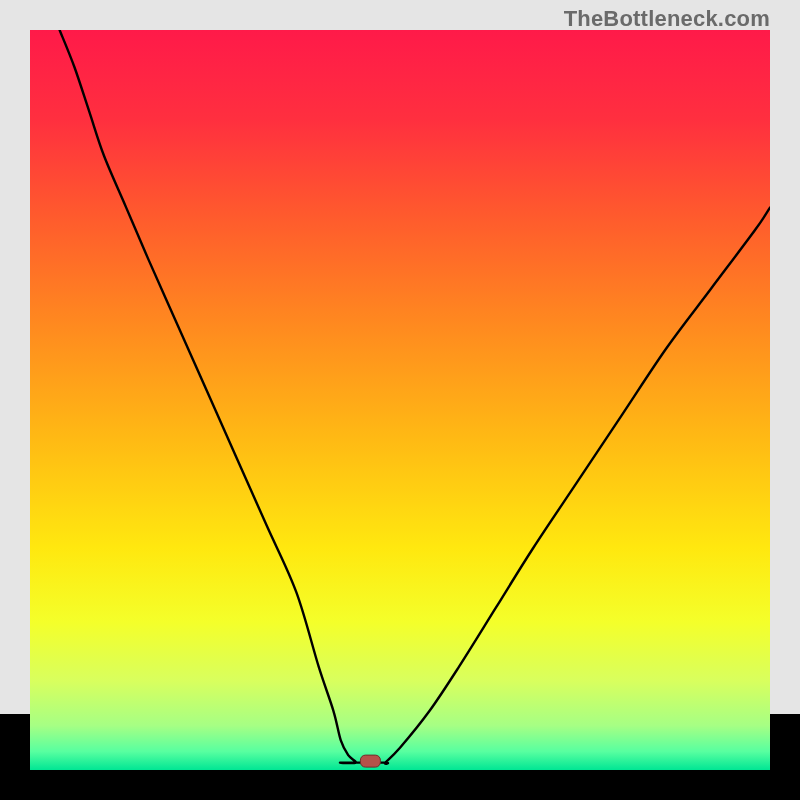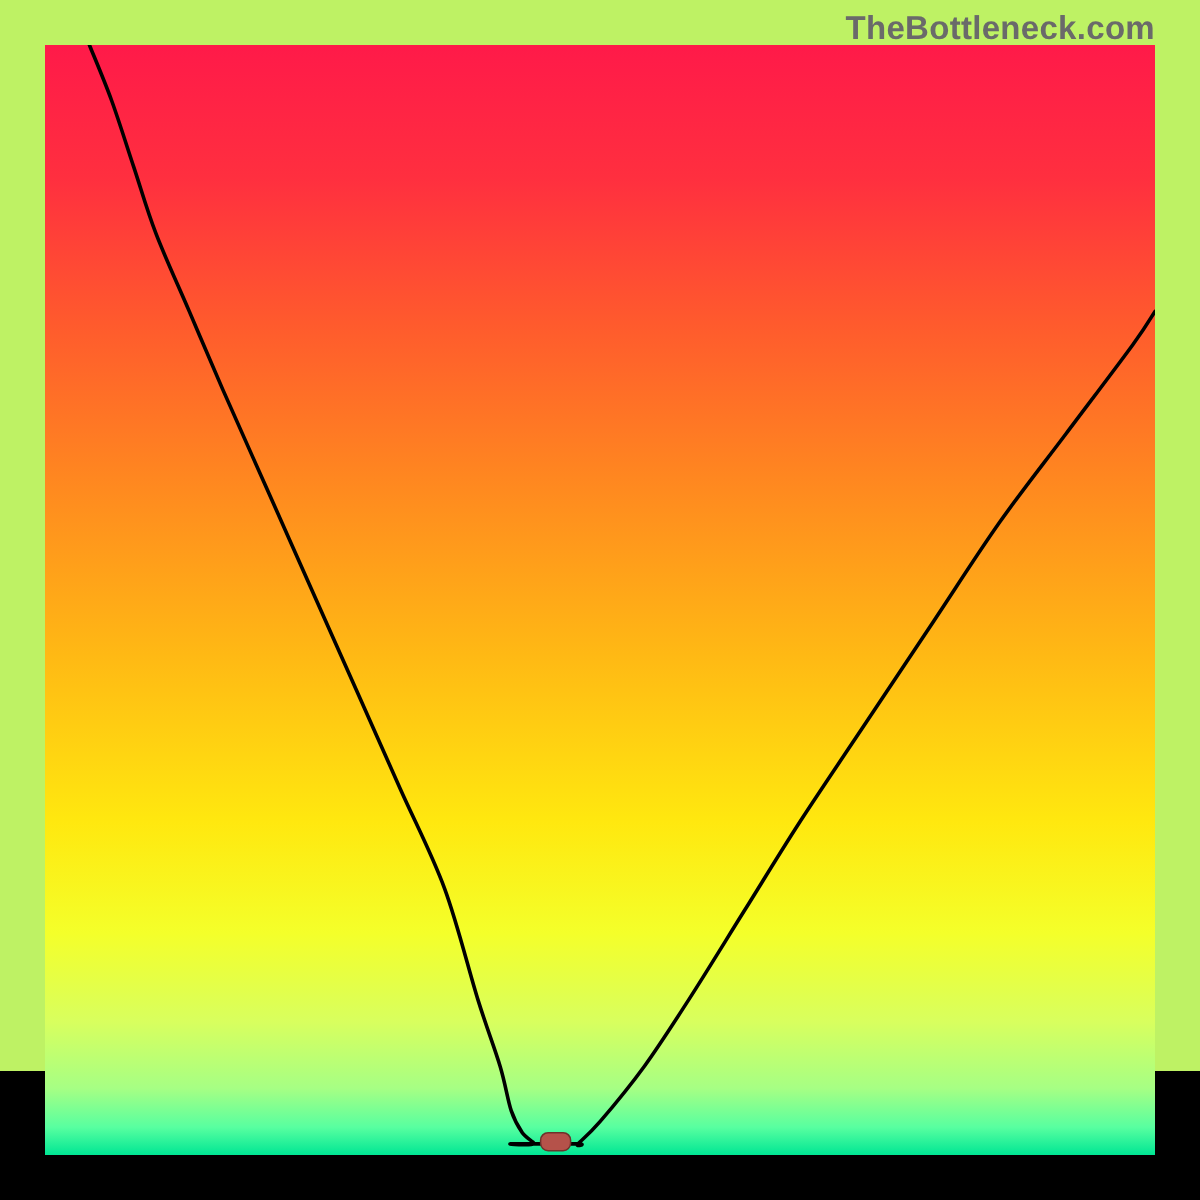--- a/index.html
+++ b/index.html
@@ -8,21 +8,21 @@
     width: 800px;
     height: 800px;
     overflow: hidden;
     font-family: Arial, Helvetica, sans-serif;
     background: #000;
   }
   .frame {
     position: relative;
     width: 800px;
     height: 714px;
-    background: #bef264;
+    background: #e5e5e5;
   }
   .plot-area {
     position: absolute;
     left: 30px;
     top: 30px;
     width: 740px;
     height: 740px;
   }
   .plot-area svg {
     display: block;

